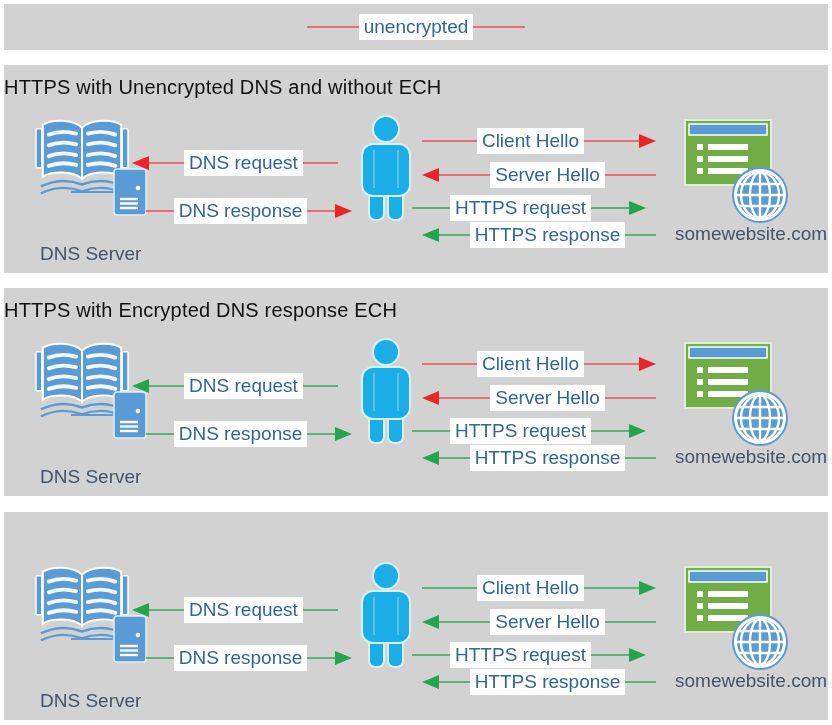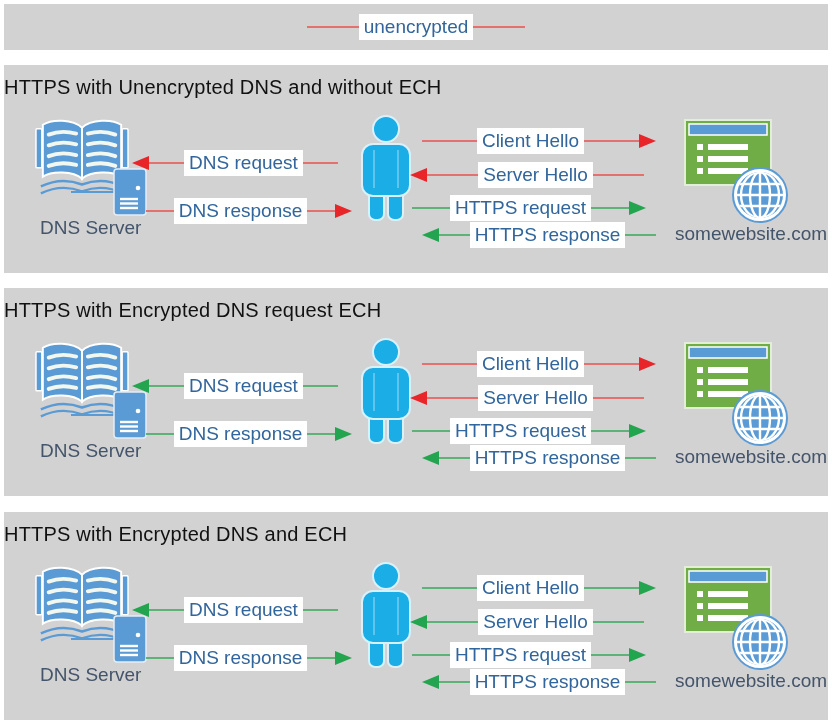--- a/index.html
+++ b/index.html
@@ -17,30 +17,30 @@
   .arrow{position:absolute;display:flex;align-items:center;height:28px}
   .arrow .seg{flex:1;height:2px;background:var(--line)}
   .tri{width:0;height:0;border-top:7px solid transparent;border-bottom:7px solid transparent;flex:0 0 auto}
   .tri.l{border-right:17px solid var(--head)}
   .tri.r{border-left:17px solid var(--head)}
   .albl{background:#fff;color:var(--label-text,#31659b);font-size:19px;line-height:26px;padding:0 5px;white-space:nowrap;flex:0 0 auto}
   .caption{position:absolute;font-size:19px;color:var(--caption-text,#44546a);white-space:nowrap}
   .a-dnsreq{left:128px;top:84px;width:206px}
   .a-dnsres{left:142px;top:132px;width:206px}
   .a-h1{left:418px;top:62px;width:234px}
-  .a-h2{left:406px;top:96px;width:234px}
+  .a-h2{left:418px;top:96px;width:234px}
   .a-h3{left:408px;top:129px;width:234px}
   .a-h4{left:418px;top:156px;width:234px}
   svg{position:absolute;overflow:visible}
   .svg-book{left:31px;top:50px}
   .svg-server{left:109px;top:103px}
   .svg-person{left:356px;top:50px}
   .svg-web{left:680px;top:53px}
   .connector{position:absolute;left:67px;top:126px;width:44px;height:2px;background:var(--icon-blue,#5b9bd5)}
-  .cap-dns{left:36px;top:152px}
+  .cap-dns{left:36px;top:178px}
   .cap-web{left:671px;top:158px}
   .ib{fill:var(--icon-blue,#5b9bd5)}
   .ibs{stroke:var(--icon-blue,#5b9bd5)}
   .pb{fill:var(--person-blue,#1aade6)}
   .wg{fill:var(--website-green,#70ad47)}
 </style>
 </head>
 <body>
 
 <div class="stage">
@@ -155,21 +155,21 @@
           <ellipse cx="76" cy="77" rx="19" ry="23"></ellipse>
         <line x1="53" y1="66" x2="99" y2="66"></line>
           <line x1="53" y1="77" x2="99" y2="77"></line>
           <line x1="53" y1="88" x2="99" y2="88"></line>
       </g>
     </svg>
     <div class="caption cap-web">somewebsite.com</div>
   </div>
 
   <div class="bar panel" style="top:288px">
-    <div class="panel-title">HTTPS with Encrypted DNS request ECH</div>
+    <div class="panel-title">HTTPS with Encrypted DNS response ECH</div>
 
     <svg class="svg-book" width="94" height="92" viewBox="0 0 96 92">
       <rect x="1" y="13" width="6" height="40" rx="1" class="ib" stroke="#fff" stroke-width="1.5"></rect>
       <rect x="89" y="13" width="6" height="40" rx="1" class="ib" stroke="#fff" stroke-width="1.5"></rect>
       <path d="M48 12 C39 3 17 3 8 9 L8 62 C17 56 39 56 48 64 Z" class="ib" stroke="#fff" stroke-width="2"></path>
       <path d="M48 12 C57 3 79 3 88 9 L88 62 C79 56 57 56 48 64 Z" class="ib" stroke="#fff" stroke-width="2"></path>
       <g stroke="#f2f7ef" stroke-width="4" stroke-linecap="round" fill="none">
         <path d="M14 19 Q27 14 42 18"></path>
           <path d="M14 30 Q27 25 42 29"></path>
           <path d="M14 41 Q27 36 42 40"></path>
@@ -263,21 +263,20 @@
           <ellipse cx="76" cy="77" rx="19" ry="23"></ellipse>
         <line x1="53" y1="66" x2="99" y2="66"></line>
           <line x1="53" y1="77" x2="99" y2="77"></line>
           <line x1="53" y1="88" x2="99" y2="88"></line>
       </g>
     </svg>
     <div class="caption cap-web">somewebsite.com</div>
   </div>
 
   <div class="bar panel" style="top:512px">
-    <div class="panel-title">HTTPS with Encrypted DNS and ECH</div>
 
     <svg class="svg-book" width="94" height="92" viewBox="0 0 96 92">
       <rect x="1" y="13" width="6" height="40" rx="1" class="ib" stroke="#fff" stroke-width="1.5"></rect>
       <rect x="89" y="13" width="6" height="40" rx="1" class="ib" stroke="#fff" stroke-width="1.5"></rect>
       <path d="M48 12 C39 3 17 3 8 9 L8 62 C17 56 39 56 48 64 Z" class="ib" stroke="#fff" stroke-width="2"></path>
       <path d="M48 12 C57 3 79 3 88 9 L88 62 C79 56 57 56 48 64 Z" class="ib" stroke="#fff" stroke-width="2"></path>
       <g stroke="#f2f7ef" stroke-width="4" stroke-linecap="round" fill="none">
         <path d="M14 19 Q27 14 42 18"></path>
           <path d="M14 30 Q27 25 42 29"></path>
           <path d="M14 41 Q27 36 42 40"></path>

